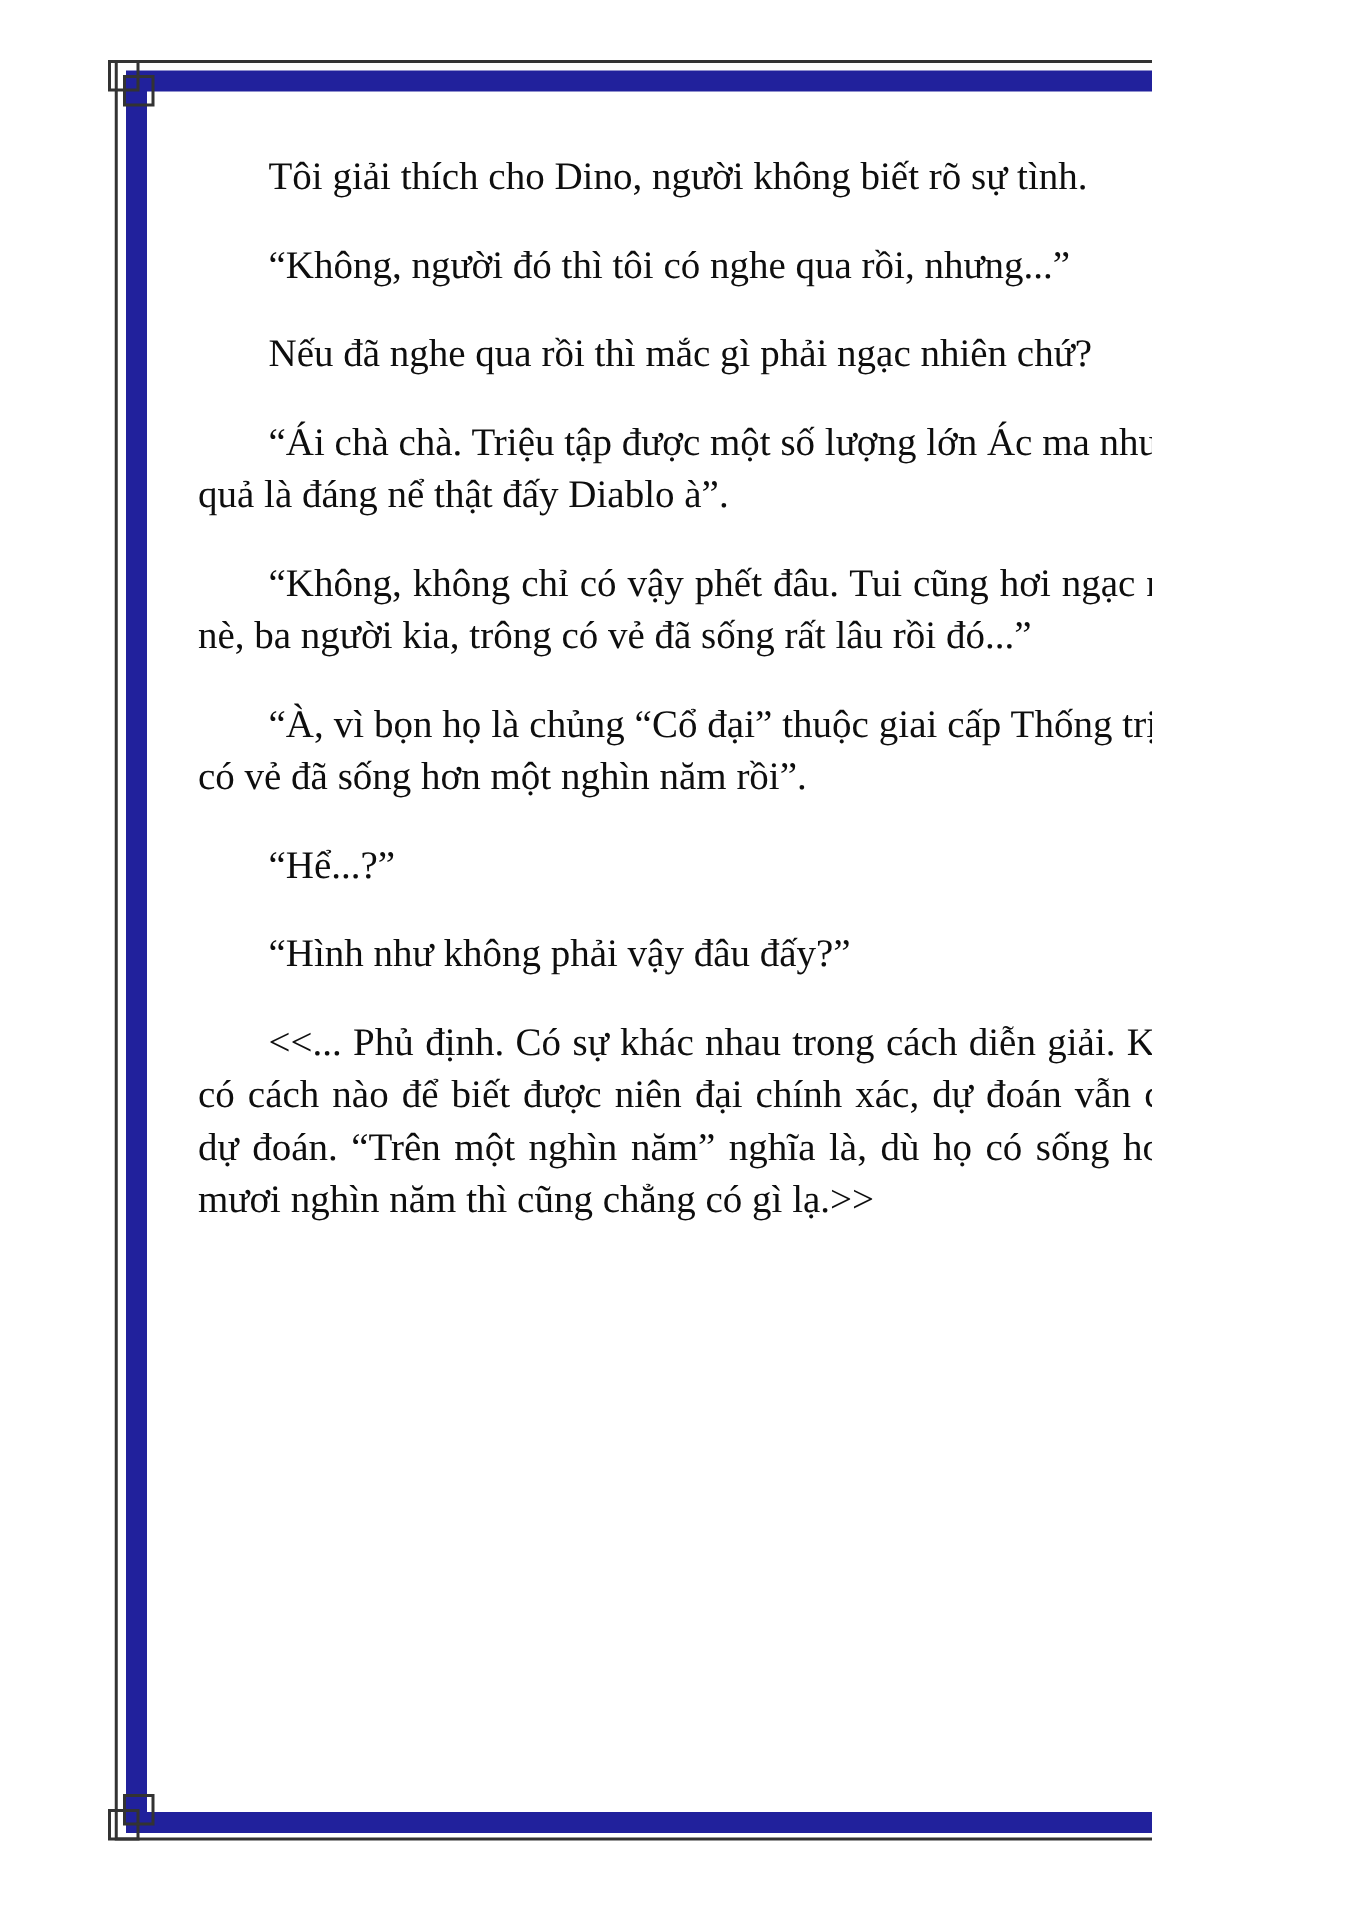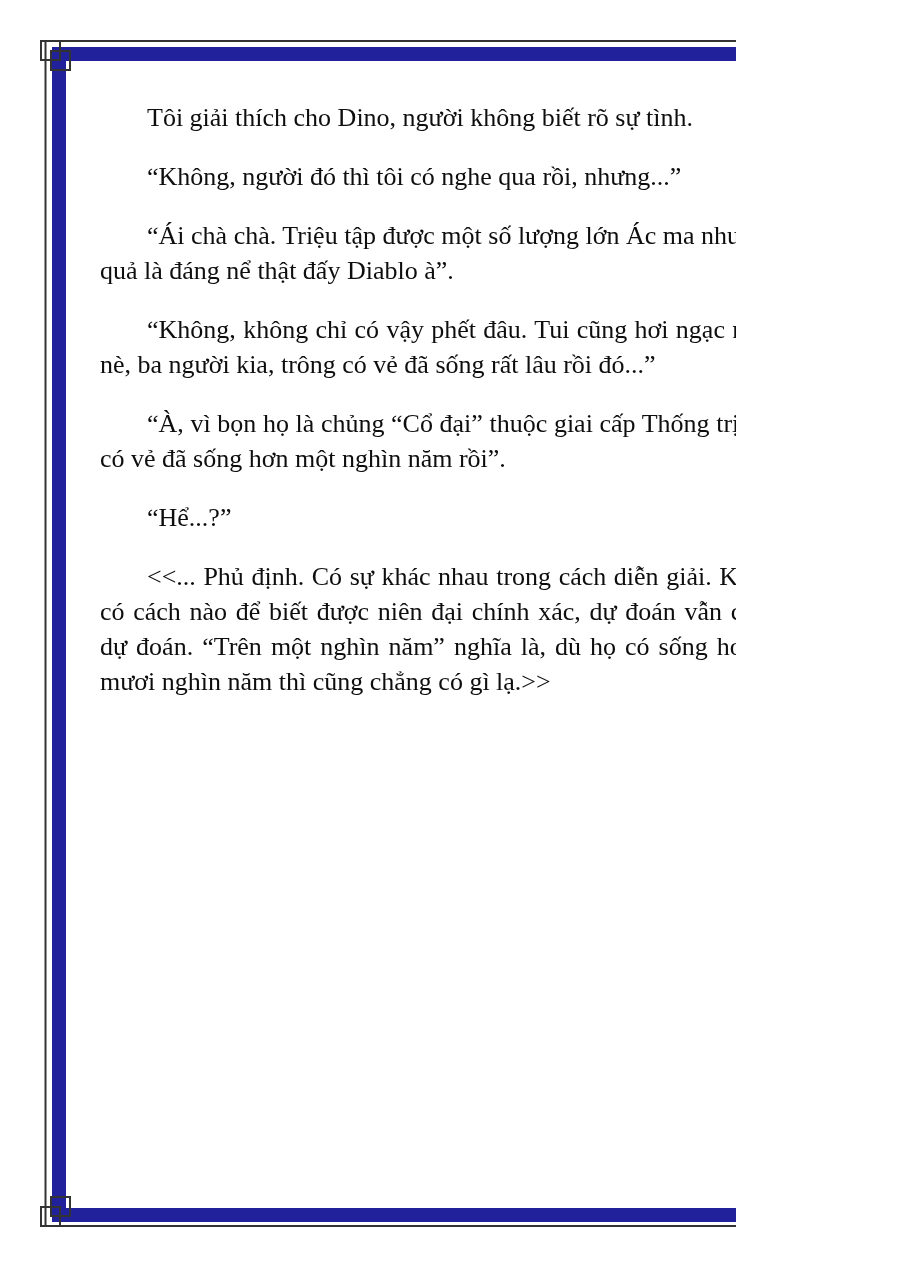--- a/index.html
+++ b/index.html
@@ -3,20 +3,21 @@
 <meta charset="utf-8">
 <style>
   html, body { margin: 0; padding: 0; background: #ffffff; }
   .page {
     position: relative;
     width: 736px;
     height: 1273px;
     background: #ffffff;
     overflow: hidden;
     font-family: "Liberation Serif", serif;
+    margin-left: 32px;
   }
   .frame {
     position: absolute;
     top: 0; left: 0;
     width: 900px; height: 1273px;
     display: block;
   }
   .frame rect { fill: none; }
   .text-block {
     position: absolute;
@@ -65,22 +66,24 @@
     <rect x="41" y="1207" width="19" height="19" stroke-width="2" stroke="#333333"></rect>
     <rect x="51" y="1197" width="19" height="19" stroke-width="2" stroke="#333333"></rect>
 
     <rect x="840" y="1207" width="19" height="19" stroke-width="2" stroke="#333333"></rect>
     <rect x="830" y="1197" width="19" height="19" stroke-width="2" stroke="#333333"></rect>
   </svg>
 
   <main class="text-block">
     <p>Tôi giải thích cho Dino, người không biết rõ sự tình.</p>
     <p>“Không, người đó thì tôi có nghe qua rồi, nhưng...”</p>
+    <p>Nếu đã nghe qua rồi thì mắc gì phải ngạc nhiên chứ?</p>
     <p>“Ái chà chà. Triệu tập được một số lượng lớn Ác ma như vậy, quả là đáng nể thật đấy Diablo à”.</p>
     <p>“Không, không chỉ có vậy phết đâu. Tui cũng hơi ngạc nhiên nè, ba người kia, trông có vẻ đã sống rất lâu rồi đó...”</p>
     <p>“À, vì bọn họ là chủng “Cổ đại” thuộc giai cấp Thống trị, nên có vẻ đã sống hơn một nghìn năm rồi”.</p>
     <p>“Hể...?”</p>
+    <p>“Hình như không phải vậy đâu đấy?”</p>
     <p>&lt;&lt;... Phủ định. Có sự khác nhau trong cách diễn giải. Không có cách nào để biết được niên đại chính xác, dự đoán vẫn chỉ là dự đoán. “Trên một nghìn năm” nghĩa là, dù họ có sống hơn ba mươi nghìn năm thì cũng chẳng có gì lạ.&gt;&gt;</p>
   </main>
 
   <div class="page-number">17</div>
 
 </div>
 
 </body></html>

